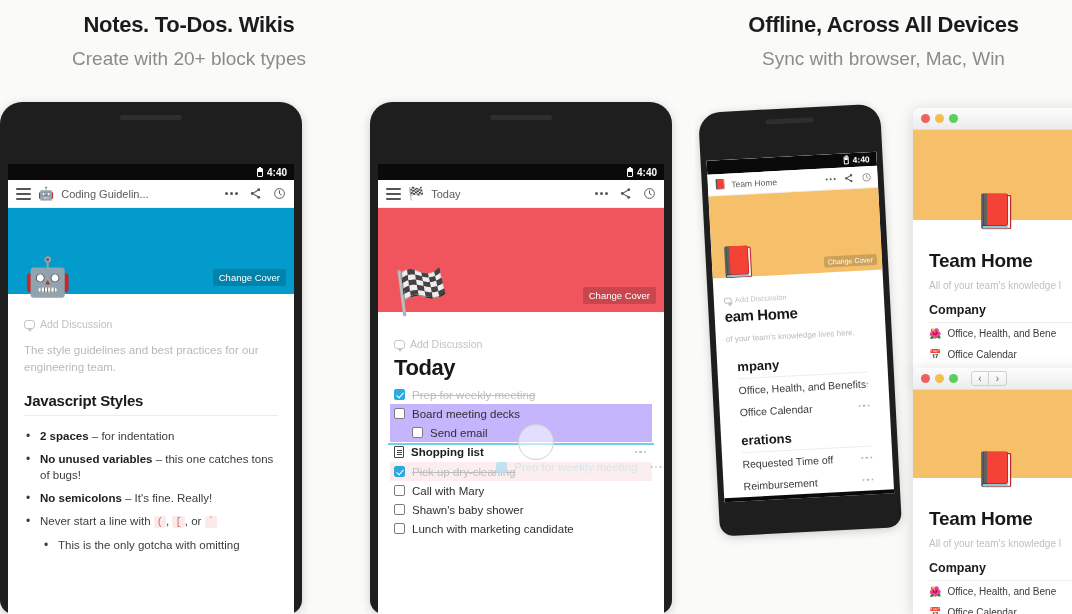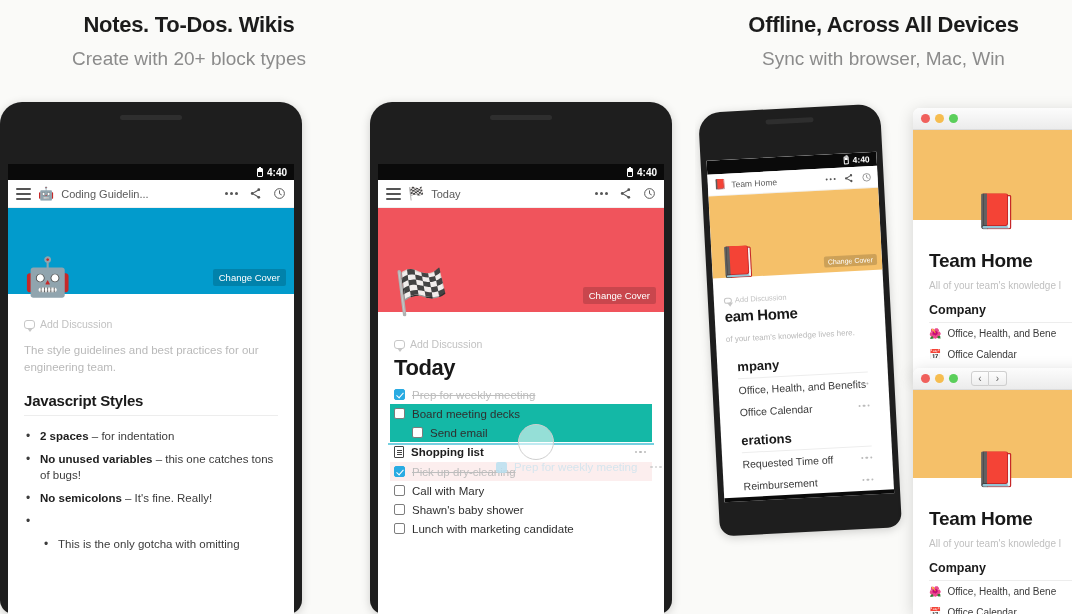--- a/index.html
+++ b/index.html
@@ -130,21 +130,21 @@
   }
   .box.done {
     background:#29ABE2; border-color:#29ABE2; position:relative;
   }
   .box.done:after {
     content:""; position:absolute; left:3px; top:0.5px; width:3px; height:6px;
     border:solid #fff; border-width: 0 1.6px 1.6px 0; transform: rotate(42deg);
   }
   .chk-row.done span { color:#bdbdbd; text-decoration: line-through; }
   .chk-row.indent { padding-left: 22px; }
-  .hl-blue { background:#14b8a6; }
+  .hl-blue { background:#c4b5fd; }
   .hl-pink { background:#fceeee; }
   .filerow { display:flex; align-items:center; gap:7px; padding: 4px 4px; font-size:11.5px; position:relative;}
   .fileicon {
     width:10px;height:12px;border:1.4px solid #444;border-radius:1px;flex:none;position:relative;
   }
   .fileicon:after{content:"";position:absolute;left:1.5px;top:3px;width:5px;height:1px;
     box-shadow:0 2px 0 #444,0 4px 0 #444;background:#444;}
   .filerow b{font-weight:bold;color:#1d1d1d;}
   
   .drag-line {
@@ -285,20 +285,26 @@
           <div class="bullet">
             <span class="dot">•</span>
             <span><b>No unused variables</b><span> – this one catches tons of bugs!</span></span>
           </div>
           <div class="bullet">
             <span class="dot">•</span>
             <span><b>No semicolons</b><span> – It's fine. Really!</span></span>
           </div>
           <div class="bullet">
             <span class="dot">•</span>
+            <span>
+              <span>Never start a line with</span>
+              <span class="code">(</span>,
+              <span class="code">[</span><span>, or</span>
+              <span class="code">`</span>
+            </span>
           </div>
           <div class="bullet sub" style="padding-left:18px;">
             <span class="dot">•</span>
             <span>This is the only gotcha with omitting</span>
           </div>
         </div>
       </div>
     </div>
   </div>
 

